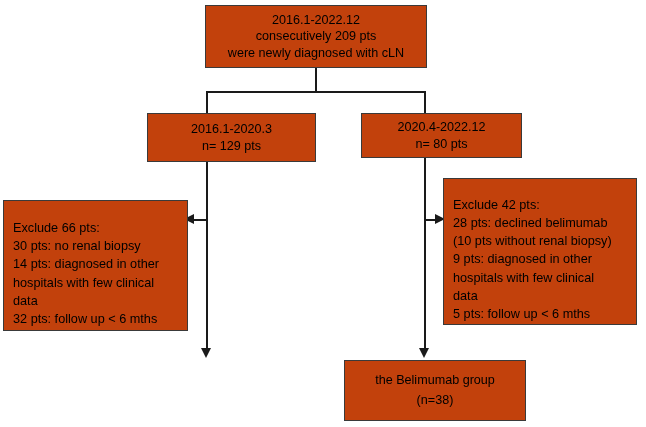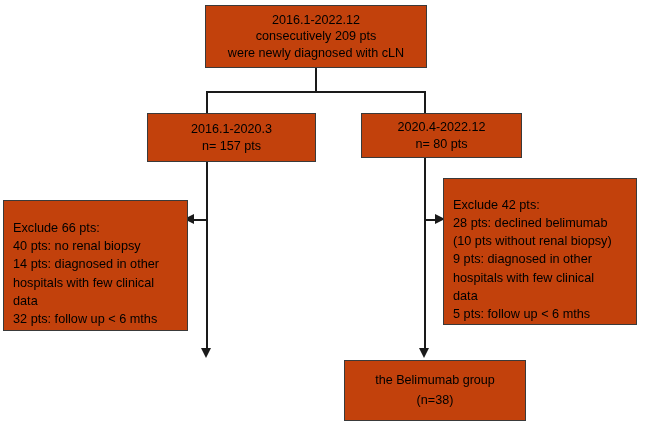--- a/index.html
+++ b/index.html
@@ -103,31 +103,31 @@
   <div class="arrowhead arrow-right" style="left:435px; top:214.4px;"></div>
 
   <div class="node" style="left:205px; top:5px; width:222px; height:63px;">
     <span class="line">2016.1-2022.12</span>
     <span class="line">consecutively 209 pts</span>
     <span class="line">were newly diagnosed with cLN</span>
   </div>
 
   <div class="node" style="left:135px; top:113px; width:169px; height:49px;margin-left:12px;">
     <span class="line">2016.1-2020.3</span>
-    <span class="line">n= 157 pts</span>
+    <span class="line">n= 129 pts</span>
   </div>
 
   <div class="node" style="left:345px; top:113px; width:161px; height:45px;margin-left:16px;">
     <span class="line">2020.4-2022.12</span>
     <span class="line">n= 80 pts</span>
   </div>
 
   <div class="node excl" style="left:3px; top:200px; width:185px; height:131px;">
     <span class="line">Exclude 66 pts:</span>
-    <span class="line">40 pts: no renal biopsy</span>
+    <span class="line">30 pts: no renal biopsy</span>
     <span class="line">14 pts: diagnosed in other</span>
     <span class="line">hospitals with few clinical</span>
     <span class="line">data</span>
     <span class="line">32 pts: follow up &lt; 6 mths</span>
   </div>
 
   <div class="node excl" style="left:443px; top:178px; width:194px; height:147px;">
     <span class="line">Exclude 42 pts:</span>
     <span class="line">28 pts: declined belimumab</span>
     <span class="line">(10 pts without renal biopsy)</span>

